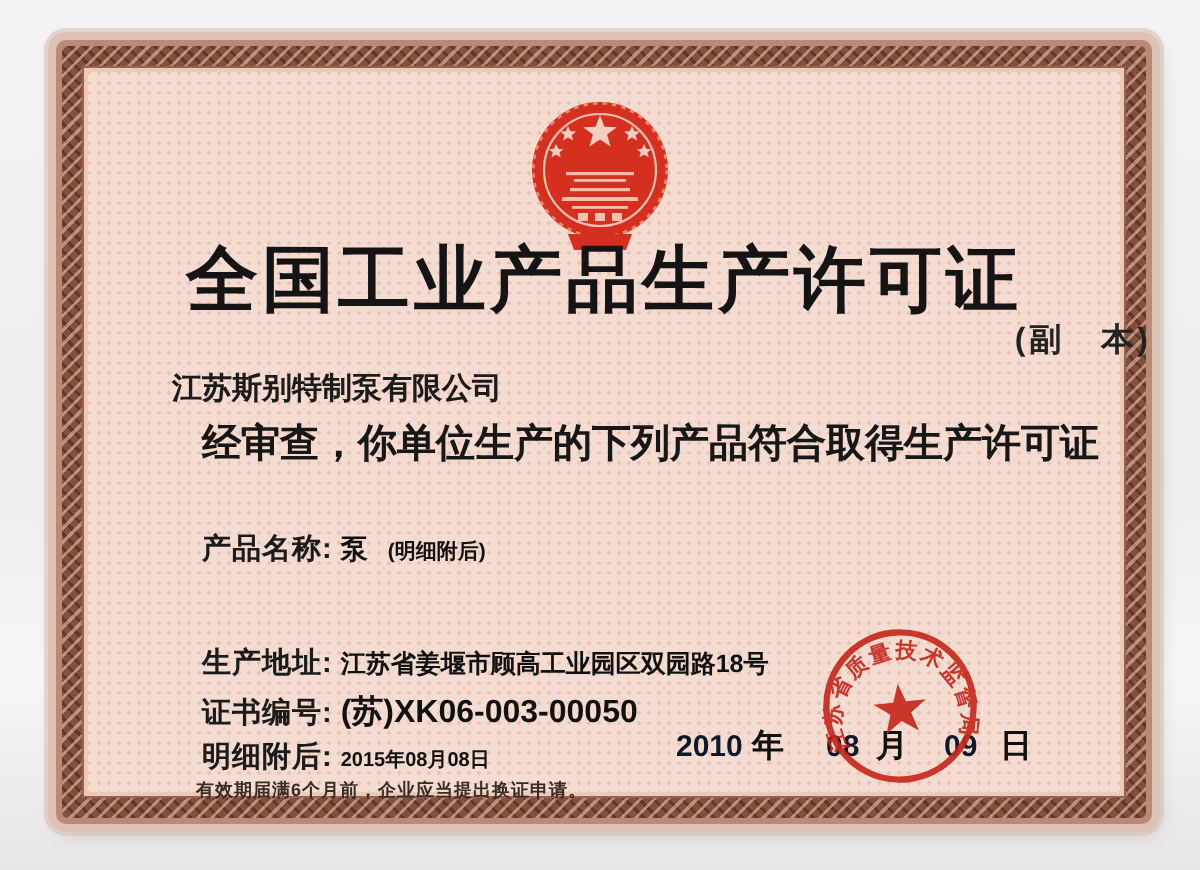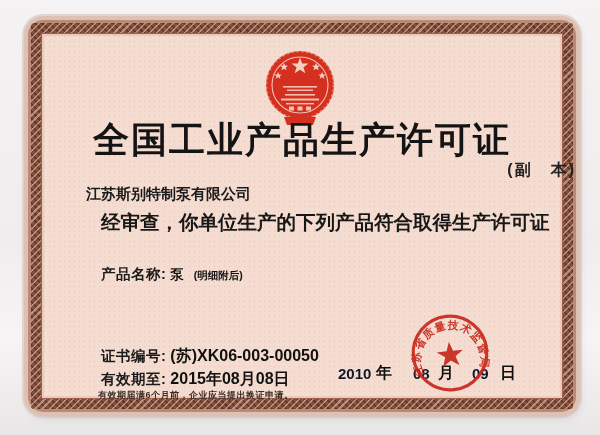--- a/index.html
+++ b/index.html
@@ -5,21 +5,21 @@
   html,body{margin:0;padding:0;}
   body{
     width:600px;height:435px;position:relative;overflow:hidden;
     background:linear-gradient(180deg,#f4f2f3 0%,#efedee 55%,#f6f4f5 78%,#e9e6e8 100%);
     font-family:"Liberation Sans","DejaVu Sans",sans-serif;
     color:#1b1b1b;
   }
   
   .cert{
     position:absolute;left:28px;top:20px;width:548px;height:392px;
-    background:#b98a75;border-radius:15px;
+    background:#b98a75;border-radius:5px;
     box-shadow:0 0 0 4px #ddc2b4,0 0 0 6px rgba(214,190,178,.55),2px 4px 10px rgba(90,70,60,.25);
   }
   .band{
     position:absolute;inset:3px;border-radius:3px;
     background:#84503c;
     background-image:
       repeating-linear-gradient(135deg,rgba(243,213,197,.5) 0 1.5px,rgba(0,0,0,0) 1.5px 5px),
       repeating-linear-gradient(45deg,rgba(70,33,24,.55) 0 1.5px,rgba(0,0,0,0) 1.5px 5px);
   }
   .paper{
@@ -110,25 +110,28 @@
     <div class="subtitle">(副　本)</div>
 
     <div class="company">江苏斯别特制泵有限公司</div>
     <div class="statement">
       <div class="l1">经审查，你单位生产的下列产品符合取得生产许可证</div>
     </div>
 
     <div class="field row-product">
       <span class="flabel">产品名称:</span><span class="fvalue" style="font-size:13.5px;">泵</span><span class="fnote">(明细附后)</span>
     </div>
+    <div class="field row-prod-addr">
+      <span class="flabel">生产地址:</span><span class="fvalue">江苏省姜堰市顾高工业园区双园路18号</span>
+    </div>
     <div class="field row-certno">
       <span class="flabel">证书编号:</span><span class="fvalue" style="font-size:16px;">(苏)XK06-003-00050</span>
     </div>
     <div class="field row-valid">
-      <span class="flabel">有效期至:</span><span class="fvalue" style="font-size:16px;">2015年08月08日</span>
+      <span class="flabel">明细附后:</span><span class="fvalue" style="font-size:10px;">2015年08月08日</span>
     </div>
 
     <div class="small-note">有效期届满6个月前，企业应当提出换证申请。</div>
 
     <div class="date">
       <span class="d-num d-year">2010</span>
       <span class="d-unit d-yu">年</span>
       <span class="d-num d-month">08</span>
       <span class="d-unit d-mu">月</span>
       <span class="d-num d-day">09</span>

